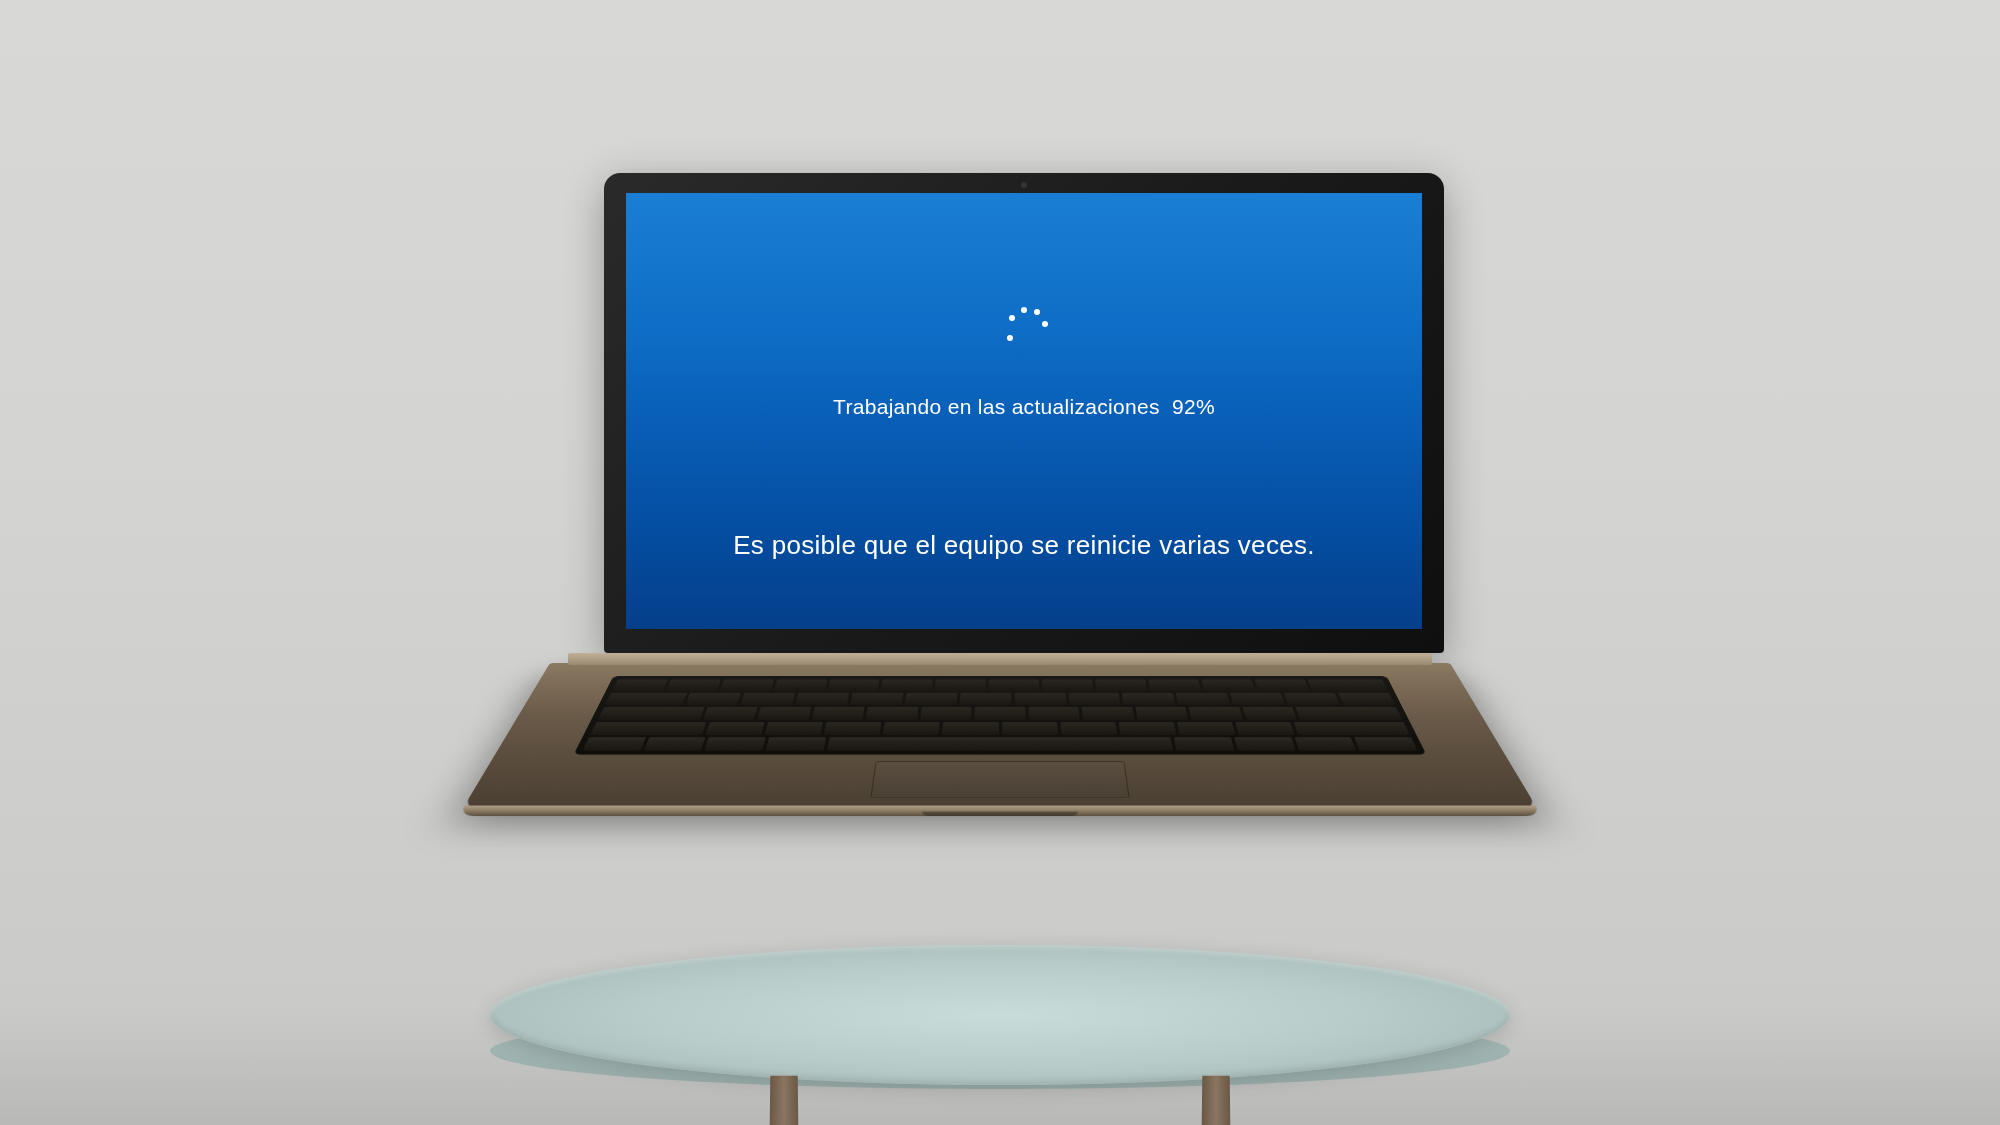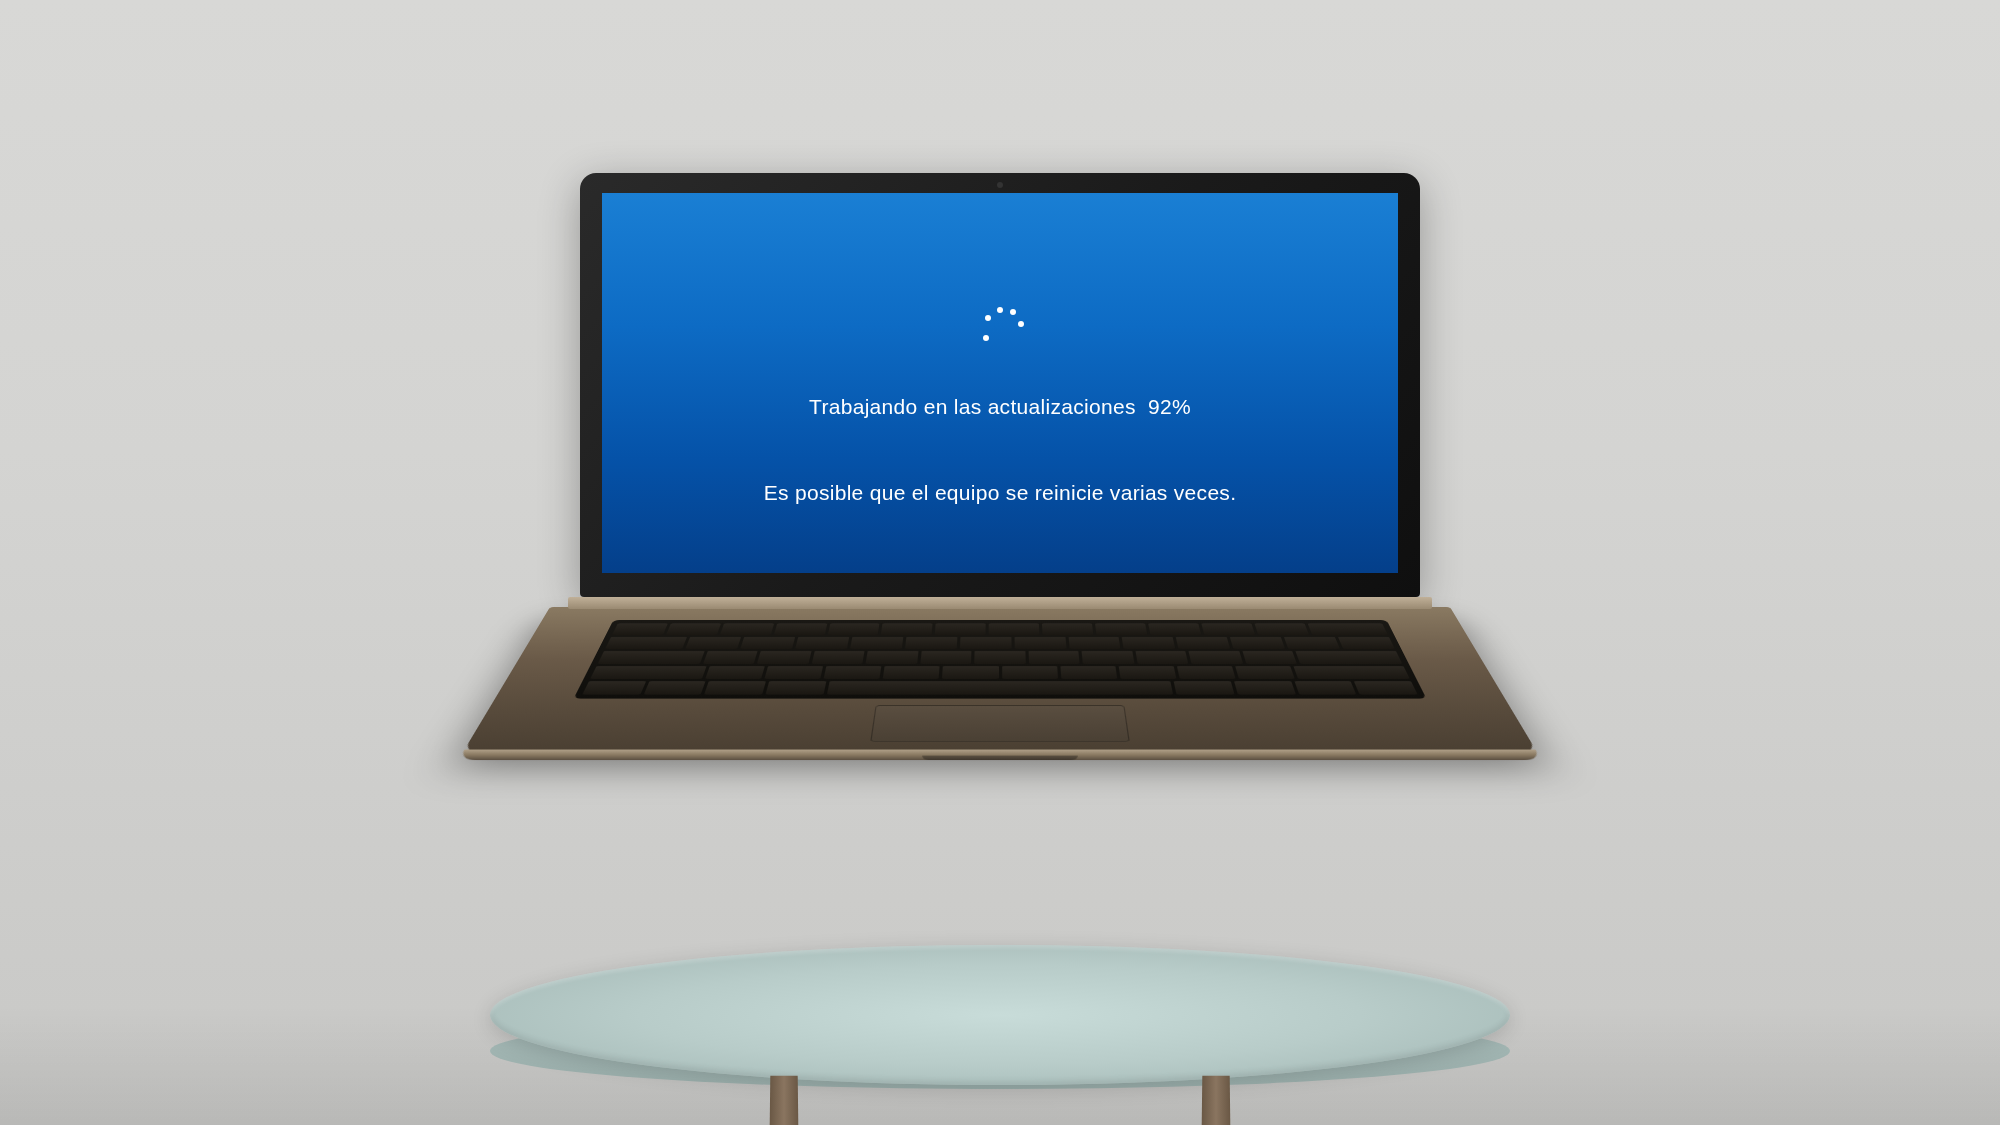--- a/index.html
+++ b/index.html
@@ -91,25 +91,26 @@
       position: absolute;
       top: 173px;
       left: 50%;
       transform: translateX(-50%);
       width: 840px;
     }
     
     .laptop-lid {
       position: relative;
       width: 840px;
-      height: 424px;
+      height: 480px;
       background: linear-gradient(135deg, #2a2a2a 0%, #1a1a1a 50%, #0f0f0f 100%);
       border-radius: 16px 16px 4px 4px;
       padding: 20px 22px 24px 22px;
       box-shadow: 0 10px 40px rgba(0,0,0,0.3);
+      margin-left: 24px;
     }
     
     .laptop-camera {
       position: absolute;
       top: 9px;
       left: 50%;
       transform: translateX(-50%);
       width: 6px;
       height: 6px;
       background: #333;
@@ -161,21 +162,21 @@
     
     .update-line2 {
       display: block;
     }
     
     .restart-text {
       position: absolute;
       bottom: 68px;
       width: 100%;
       text-align: center;
-      font-size: 21px;
+      font-size: 26px;
       letter-spacing: 0.3px;
     }
     
     .laptop-hinge {
       width: 864px;
       height: 12px;
       background: linear-gradient(180deg, #c0b098 0%, #9a8a72 100%);
       margin-left: -12px;
       border-radius: 2px;
       position: relative;

